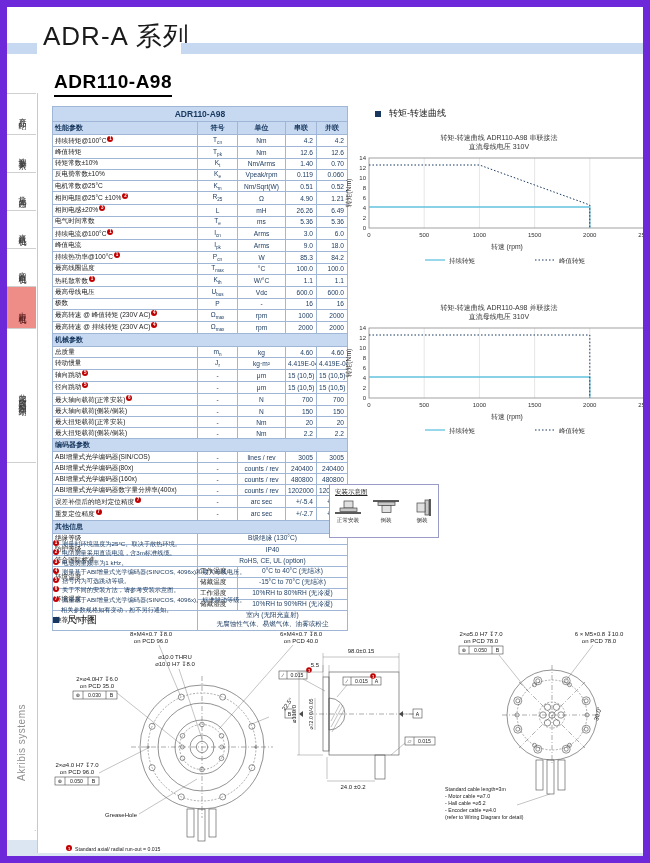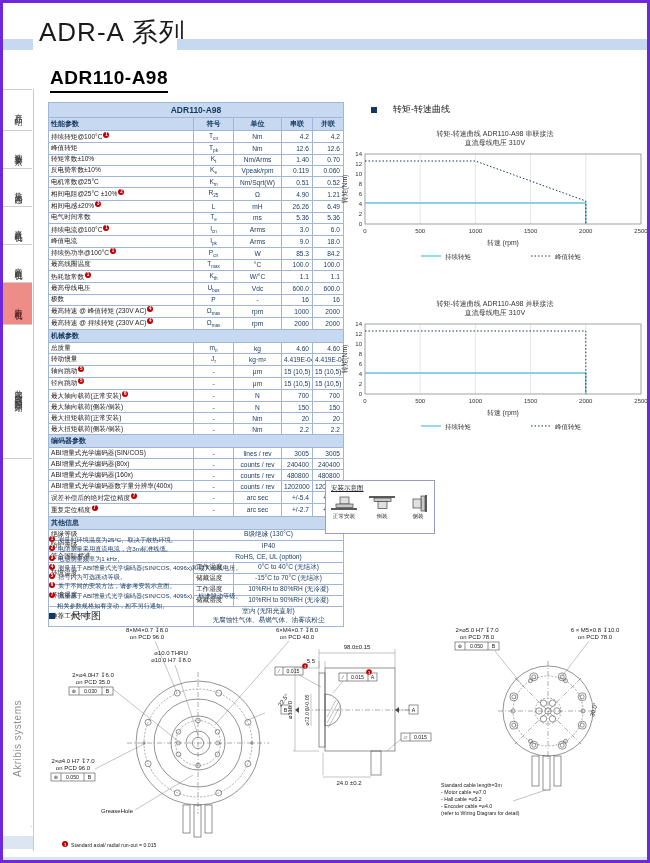--- a/index.html
+++ b/index.html
@@ -1,16 +1,16 @@
 <!DOCTYPE html>
 <html><head>
 <meta charset="utf-8">
 <style>
   html,body{margin:0;padding:0;background:#fff;}
-  .page{position:relative;width:650px;height:863px;background:#fff;border:3px solid #6d28d9;
+  .page{position:relative;width:650px;height:863px;background:#fff;border:7px solid #6d28d9;
         font-family:"Liberation Sans","DejaVu Sans",sans-serif;overflow:hidden;color:#222;box-sizing:border-box;}
 
   
   .hbar{position:absolute;height:11px;background:#c6d9f1;top:36px;}
   .hbar-left{left:0;width:30px;}
   .hbar-right{left:174px;right:0;}
   .series-title{position:absolute;left:36px;top:12px;margin:0;font-size:26px;font-weight:500;color:#1a1a1a;letter-spacing:1px;}
 
   
   .sidebar{position:absolute;left:0;top:86px;width:30px;height:762px;border-right:1px solid #c9c9c9;}
@@ -45,21 +45,21 @@
   .fn{display:inline-block;width:6px;height:6px;border-radius:50%;background:#c00000;color:#fff;
       font-size:4.5px;line-height:6px;text-align:center;margin-left:1px;vertical-align:super;font-weight:bold;}
 
   
   .notes{position:absolute;left:45px;top:532px;width:305px;font-size:6.2px;color:#17375e;line-height:1.5;}
   .fn-line{display:flex;gap:3px;align-items:flex-start;}
   .fn-line .fn{flex:0 0 auto;margin-top:1px;}
   .notes .tail{margin-left:9px;margin-top:1px;color:#17375e;}
 
   
-  .sec-head{position:absolute;font-size:9px;color:#222;display:flex;align-items:center;gap:16px;}
+  .sec-head{position:absolute;font-size:9px;color:#222;display:flex;align-items:center;gap:8px;}
   .sec-head .bullet{width:6px;height:6px;background:#17375e;display:inline-block;}
   .sec-curves{left:368px;top:100px;}
   .sec-dims{left:46px;top:606px;font-size:10px;text-align:center;}
 
   
   .chart{position:absolute;width:312px;}
   .chart-serial{left:336px;top:126px;}
   .chart-parallel{left:336px;top:296px;}
   .chart .ct{text-align:center;font-size:7px;color:#333;line-height:1.35;}
   .chart svg{display:block;}

